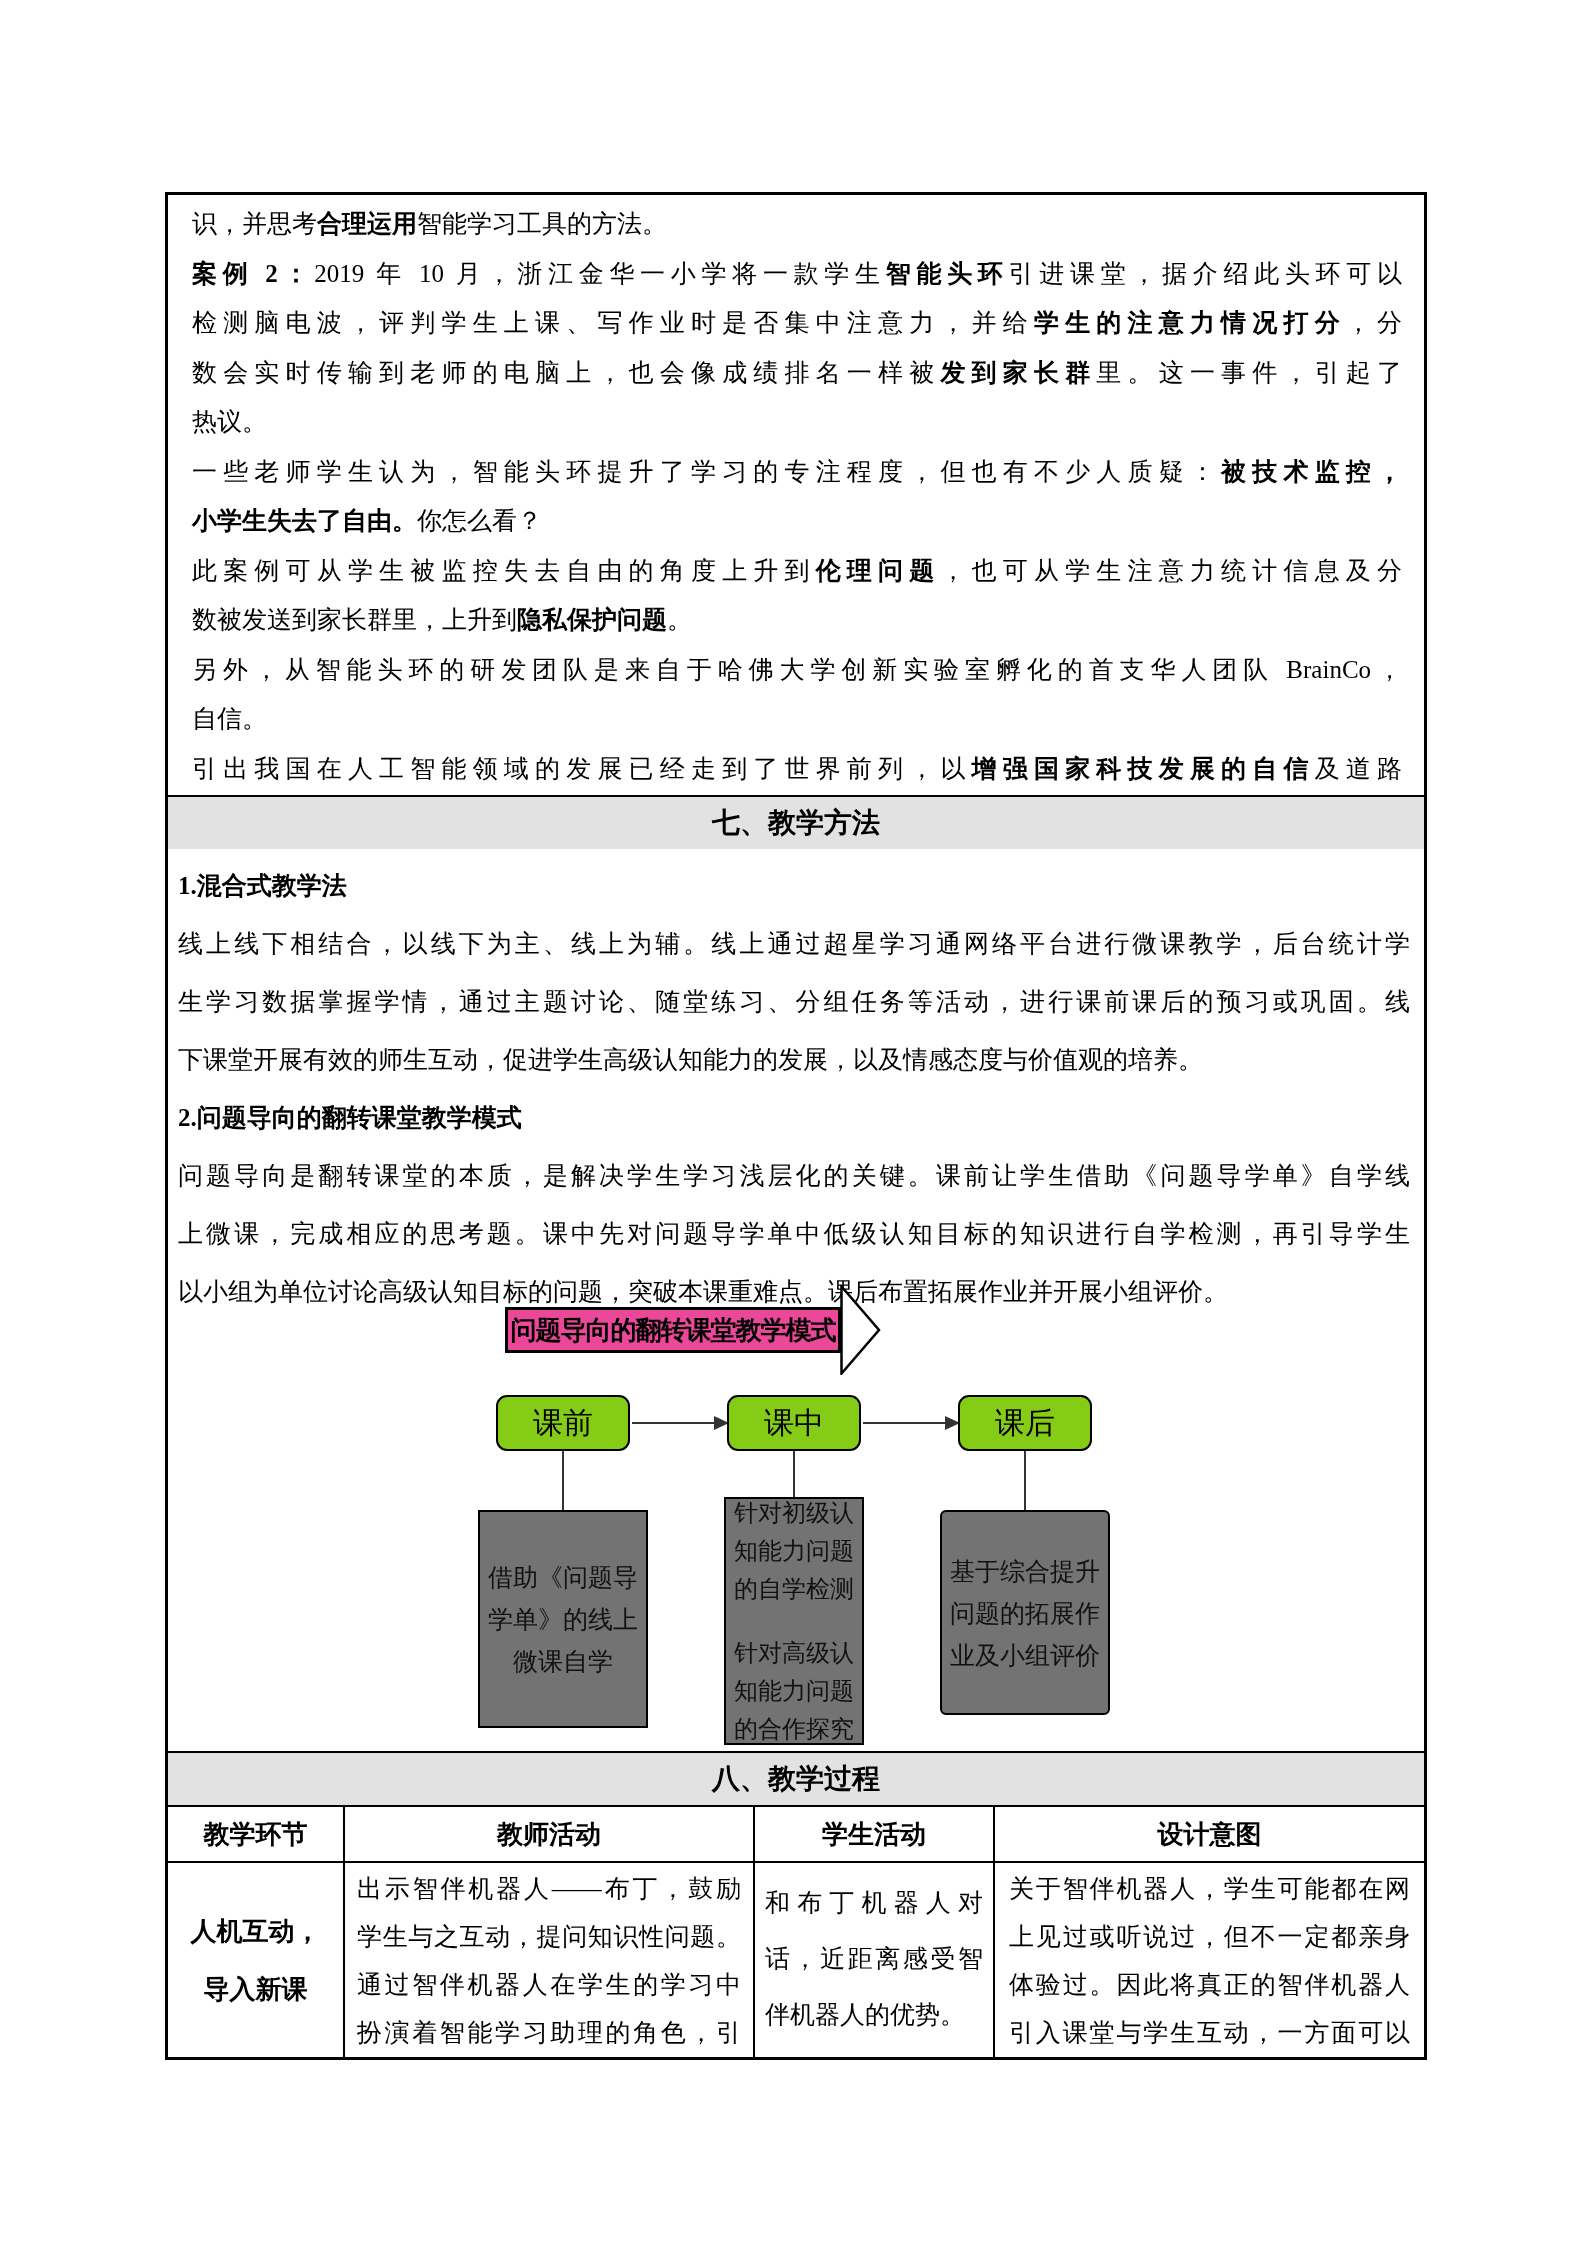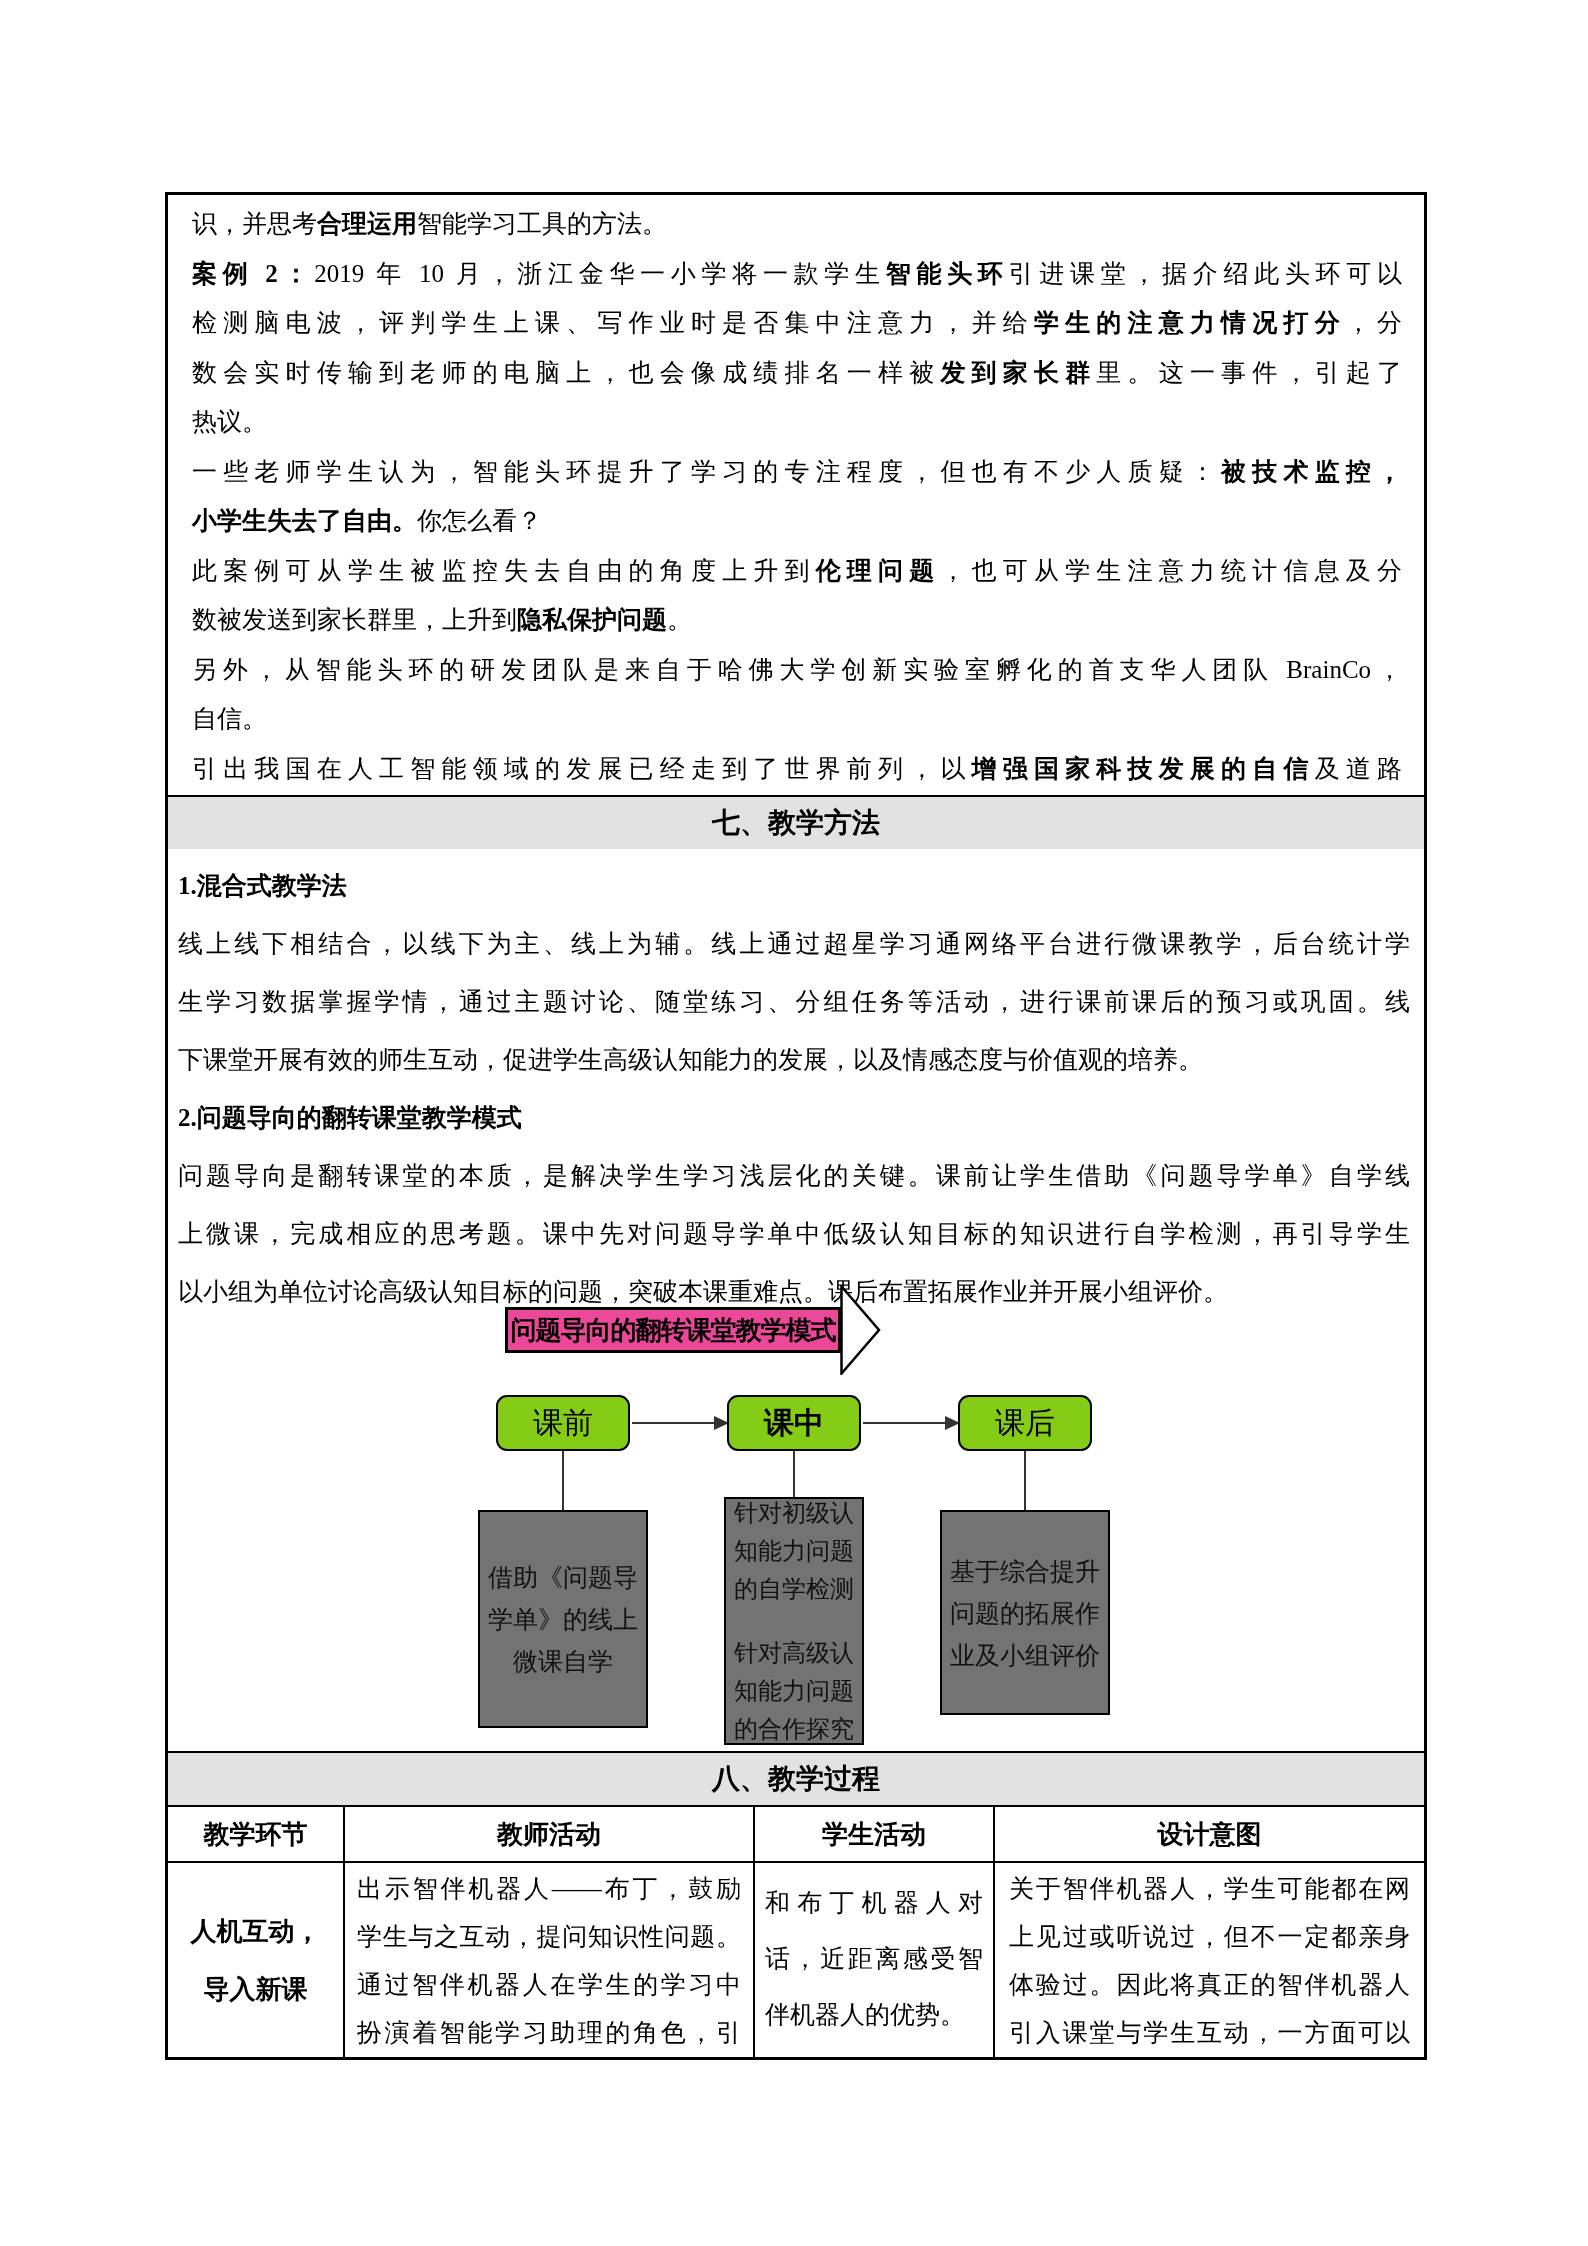--- a/index.html
+++ b/index.html
@@ -43,31 +43,31 @@
     font-weight: bold; font-size: 26px; letter-spacing: -1px; line-height: 1;
   }
   .banner-arrow { position: absolute; left: 672px; top: -36px; z-index: 2; }
   .stage-box {
     position: absolute; top: 74px; width: 134px; height: 56px;
     border: 2px solid #000; border-radius: 11px; background: #84cc16;
     display: flex; align-items: center; justify-content: center;
     font-size: 30px; line-height: 1;
   }
   .stage-before { left: 328px; }
-  .stage-during { left: 559px; font-weight: bold; }
+  .stage-during { left: 559px; }
   .stage-after  { left: 790px; }
   .detail-box {
     position: absolute; border: 2px solid #000; background: #737373;
     display: flex; flex-direction: column; align-items: center; justify-content: center;
     text-align: center; color: #111; font-size: 25px; line-height: 42px; padding: 4px;
   }
   .detail-before { left: 310px; top: 189px; width: 170px; height: 218px; }
   .detail-during { left: 556px; top: 176px; width: 140px; height: 248px; font-size: 24px; line-height: 38px; }
   .detail-during .para + .para { margin-top: 26px; }
-  .detail-after  { left: 772px; top: 189px; width: 170px; height: 205px; }
+  .detail-after  { left: 772px; top: 189px; width: 170px; height: 205px; border-radius: 6px; }
 
   .thead { display: flex; height: 56px; border-top: 2px solid #000; font-family: "Liberation Sans", sans-serif; }
   .thead .hcell {
     display: flex; align-items: center; justify-content: center;
     font-weight: bold; font-size: 26px; border-right: 2px solid #000;
   }
   .thead .hcell:last-child { border-right: 0; }
   .c1 { width: 177px; flex: none; }
   .c2 { width: 410px; flex: none; }
   .c3 { width: 240px; flex: none; }

